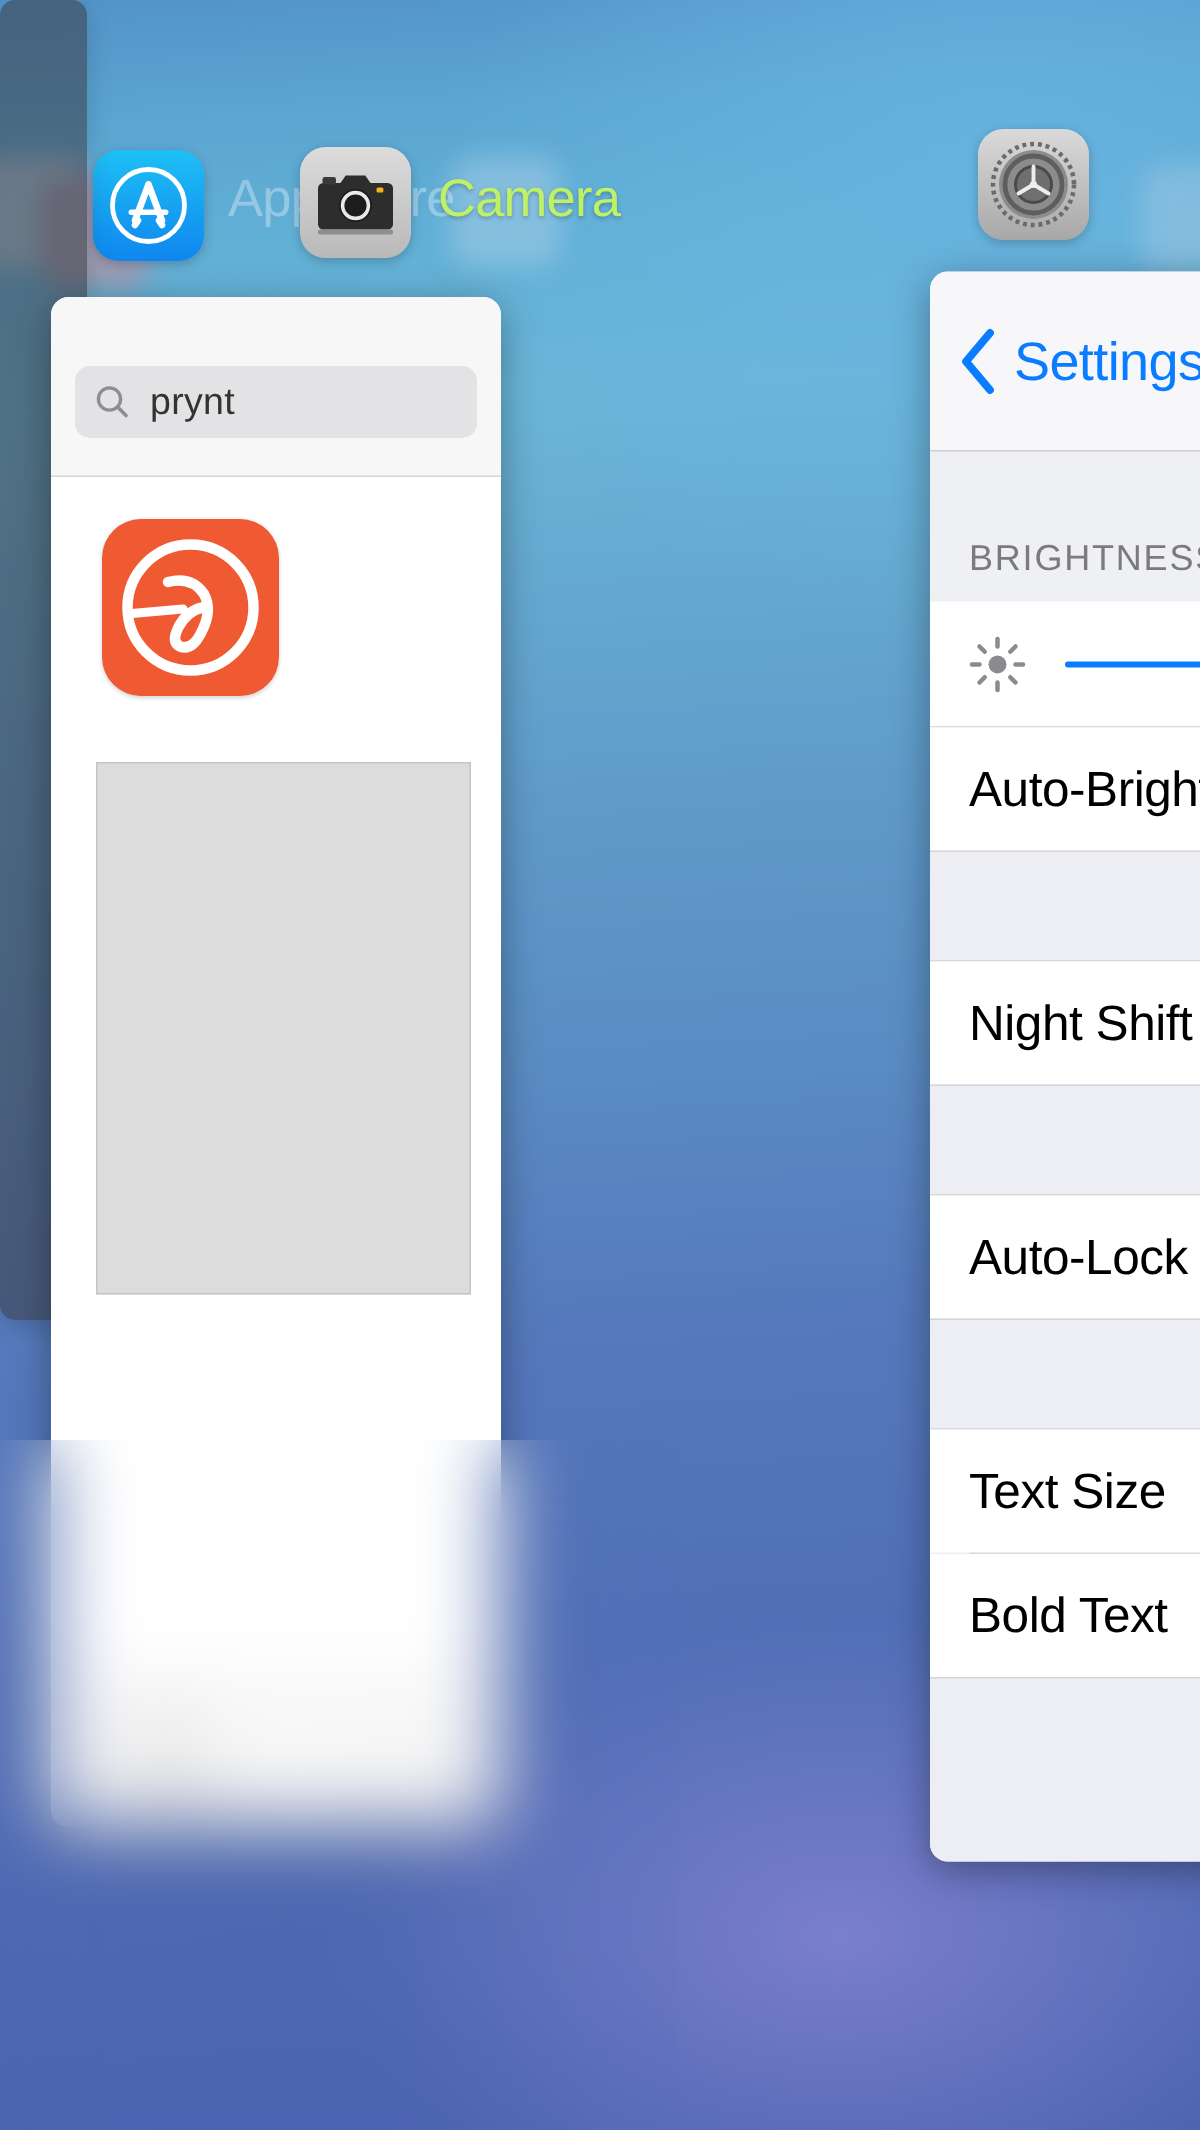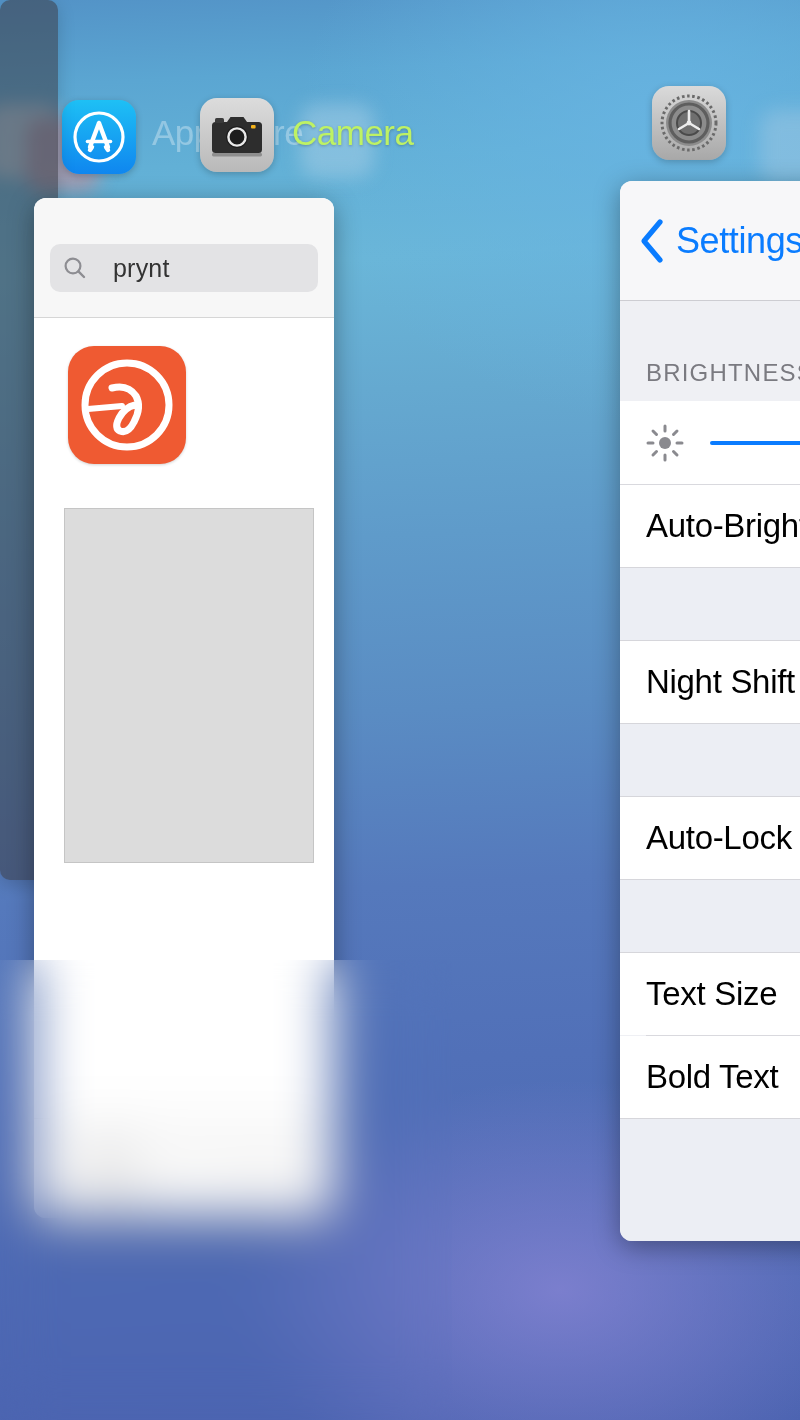--- a/index.html
+++ b/index.html
@@ -60,21 +60,21 @@
     border-radius:10px; background:#3b3b44; opacity:.55;
     box-shadow:0 5px 18px rgba(0,0,0,.3); }
 
   
   #card-appstore{ left:34px; top:198px; width:300px; height:1020px; }
   #as-searchbar{ height:120px; background:#f7f7f7;
     border-bottom:1px solid #d6d6d6; position:relative; }
   #as-searchfield{
     position:absolute; left:16px; top:46px; width:268px; height:48px;
     background:#e3e3e5; border-radius:10px; display:flex; align-items:center;
-    padding:0 12px; gap:25px;
+    padding:0 12px; gap:12px;
   }
   #as-searchfield .q{ font-size:25px; color:#333; letter-spacing:.2px; }
   #as-body{ background:#fff; height:800px; position:relative; padding:28px 0 0 34px; }
   #as-appicon{
     width:118px; height:118px; border-radius:26px;
     background:#ef5a32; position:relative; overflow:hidden;
     box-shadow:0 1px 3px rgba(0,0,0,.18);
   }
   #as-placeholder{
     position:absolute; left:30px; top:190px; width:250px; height:355px;

